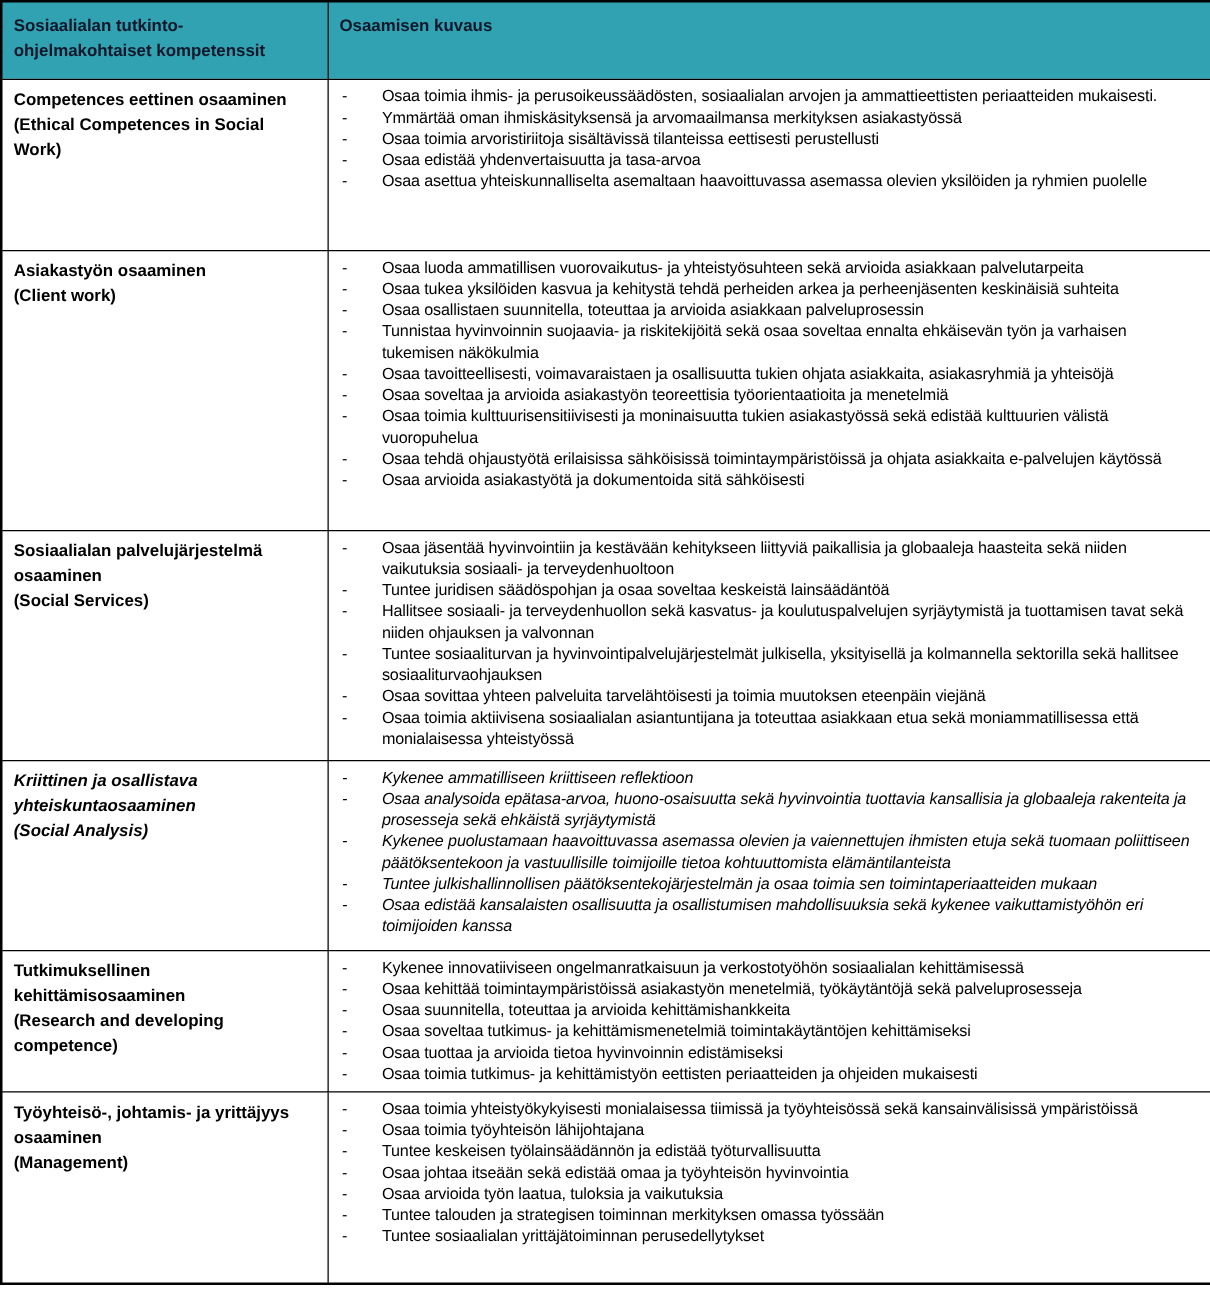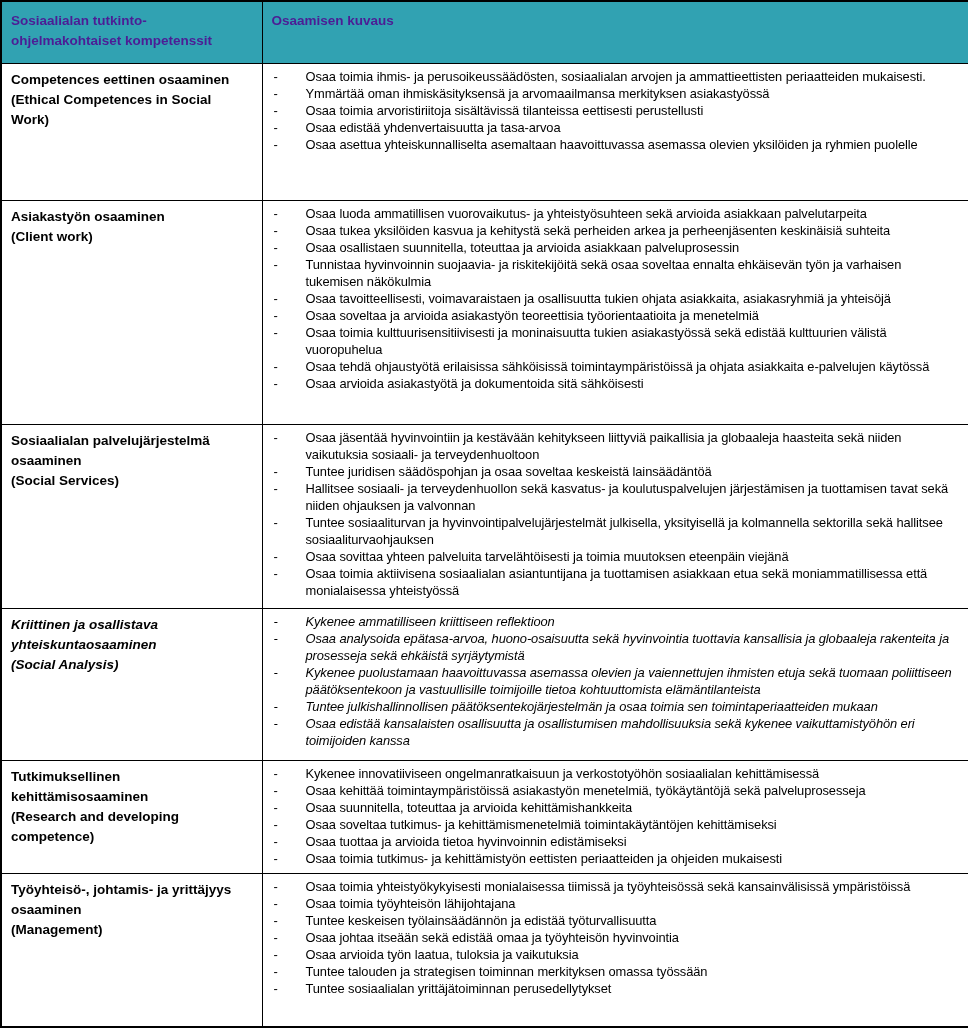--- a/index.html
+++ b/index.html
@@ -17,21 +17,21 @@
     border: 1px solid #000;
     vertical-align: top;
     box-sizing: border-box;
   }
   col.c-left  { width: 261px; }
   col.c-right { width: 707px; }
 
   thead tr { height: 62px; }
   thead th {
     background: #31A2B2;
-    color: #4c1d95;
+    color: #0f172a;
     text-align: left;
     font-size: 13.5px;
     font-weight: bold;
     line-height: 1.5;
     padding: 9px 10px 6px 9px;
   }
 
   td.left-cell {
     padding: 6px 10px 6px 9px;
     font-weight: bold;
@@ -118,21 +118,21 @@
     </td>
     <td class="right-cell">
       <div>
   <div class="bullet-item">
     <span class="dash">-</span>
     <span class="text">Osaa luoda ammatillisen vuorovaikutus- ja yhteistyösuhteen sekä arvioida asiakkaan palvelutarpeita</span>
   </div>
 
   <div class="bullet-item">
     <span class="dash">-</span>
-    <span class="text">Osaa tukea yksilöiden kasvua ja kehitystä sekä perheiden arkea ja perheenjäsenten keskinäisiä suhteita</span>
+    <span class="text">Osaa tukea yksilöiden kasvua ja kehitystä tehdä perheiden arkea ja perheenjäsenten keskinäisiä suhteita</span>
   </div>
 
   <div class="bullet-item">
     <span class="dash">-</span>
     <span class="text">Osaa osallistaen suunnitella, toteuttaa ja arvioida asiakkaan palveluprosessin</span>
   </div>
 
   <div class="bullet-item">
     <span class="dash">-</span>
     <span class="text">Tunnistaa hyvinvoinnin suojaavia- ja riskitekijöitä sekä osaa soveltaa ennalta ehkäisevän työn ja varhaisen tukemisen näkökulmia</span>
@@ -178,36 +178,36 @@
     <span class="text">Osaa jäsentää hyvinvointiin ja kestävään kehitykseen liittyviä paikallisia ja globaaleja haasteita sekä niiden vaikutuksia sosiaali- ja terveydenhuoltoon</span>
   </div>
 
   <div class="bullet-item">
     <span class="dash">-</span>
     <span class="text">Tuntee juridisen säädöspohjan ja osaa soveltaa keskeistä lainsäädäntöä</span>
   </div>
 
   <div class="bullet-item">
     <span class="dash">-</span>
-    <span class="text">Hallitsee sosiaali- ja terveydenhuollon sekä kasvatus- ja koulutuspalvelujen järjestämisen ja tuottamisen tavat sekä niiden ohjauksen ja valvonnan</span>
+    <span class="text">Hallitsee sosiaali- ja terveydenhuollon sekä kasvatus- ja koulutuspalvelujen syrjäytymistä ja tuottamisen tavat sekä niiden ohjauksen ja valvonnan</span>
   </div>
 
   <div class="bullet-item">
     <span class="dash">-</span>
     <span class="text">Tuntee sosiaaliturvan ja hyvinvointipalvelujärjestelmät julkisella, yksityisellä ja kolmannella sektorilla sekä hallitsee sosiaaliturvaohjauksen</span>
   </div>
 
   <div class="bullet-item">
     <span class="dash">-</span>
     <span class="text">Osaa sovittaa yhteen palveluita tarvelähtöisesti ja toimia muutoksen eteenpäin viejänä</span>
   </div>
 
   <div class="bullet-item">
     <span class="dash">-</span>
-    <span class="text">Osaa toimia aktiivisena sosiaalialan asiantuntijana ja tuottamisen asiakkaan etua sekä moniammatillisessa että monialaisessa yhteistyössä</span>
+    <span class="text">Osaa toimia aktiivisena sosiaalialan asiantuntijana ja toteuttaa asiakkaan etua sekä moniammatillisessa että monialaisessa yhteistyössä</span>
   </div>
 </div>
     </td>
   </tr>
 
   <tr>
     <td class="left-cell">
       <div>Kriittinen ja osallistava yhteiskuntaosaaminen</div>
       <div>(Social Analysis)</div>
     </td>

